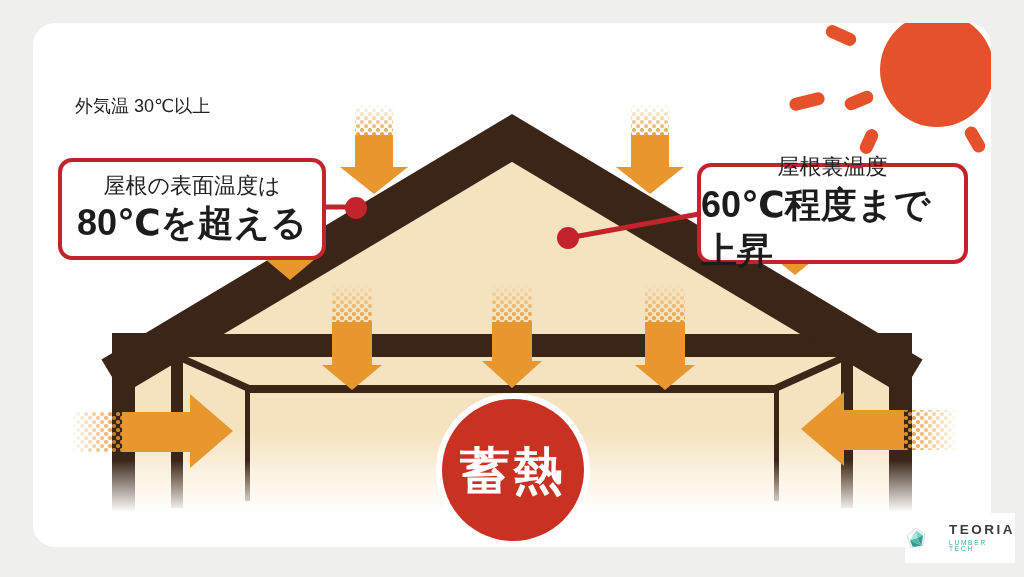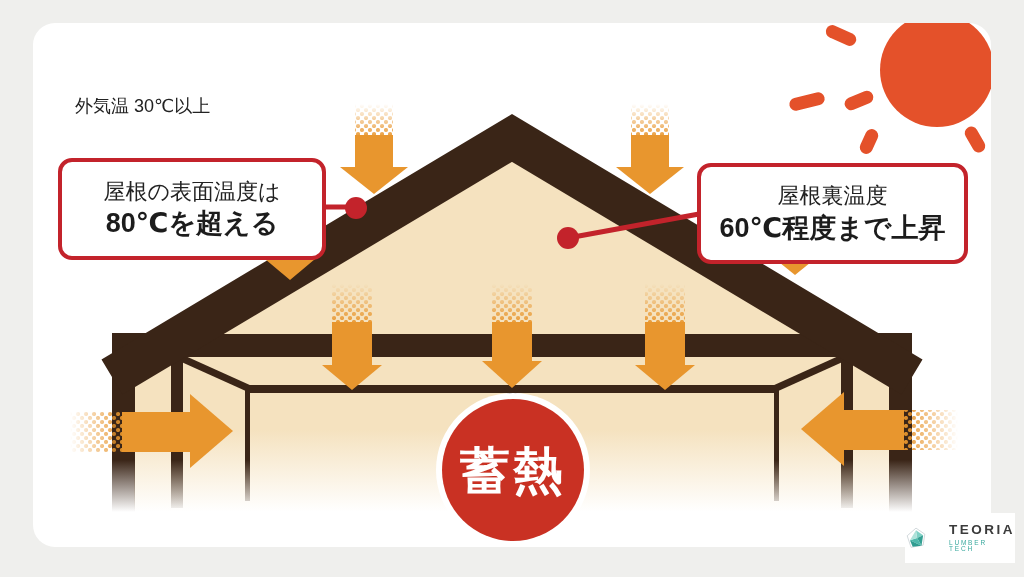--- a/index.html
+++ b/index.html
@@ -22,21 +22,21 @@
   .sun-core{position:absolute;left:847px;top:-10px;width:114px;height:114px;border-radius:50%;background:#e4512a;}
   .ray{position:absolute;background:#e4512a;border-radius:7px;height:13px;}
 
   
   .house-svg{position:absolute;left:0;top:0;z-index:2;}
 
   
   .callout{position:absolute;z-index:3;background:#fff;border:4px solid #c3232b;border-radius:14px;
         display:flex;flex-direction:column;align-items:center;justify-content:center;}
   .callout .l1{font-size:22px;font-weight:500;color:#222;line-height:1.35;}
-  .callout .l2{font-size:27px;font-weight:800;color:#1c1c1c;line-height:1.3;}
+  .callout .l2{font-size:36px;font-weight:800;color:#1c1c1c;line-height:1.3;}
   .callout-left{left:58px;top:158px;width:260px;height:94px;}
   .callout-right{left:697px;top:163px;width:263px;height:93px;}
 
   
   .logo-box{position:absolute;left:905px;top:513px;width:110px;height:50px;background:#fff;z-index:6;
         display:flex;align-items:center;justify-content:center;gap:22px;}
   .logo-text{display:flex;flex-direction:column;line-height:1;}
   .logo-name{font-size:13.5px;letter-spacing:2.5px;font-weight:600;color:#3b3b3b;}
   .logo-sub{font-size:6.5px;letter-spacing:1.8px;color:#3aa99e;margin-top:3px;}
 </style>

